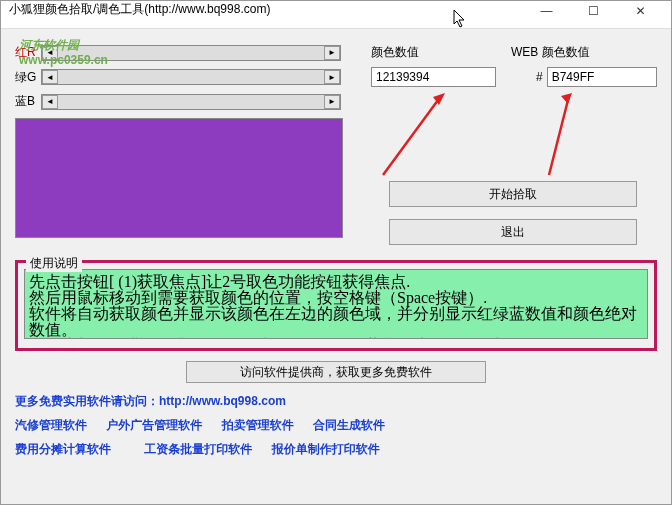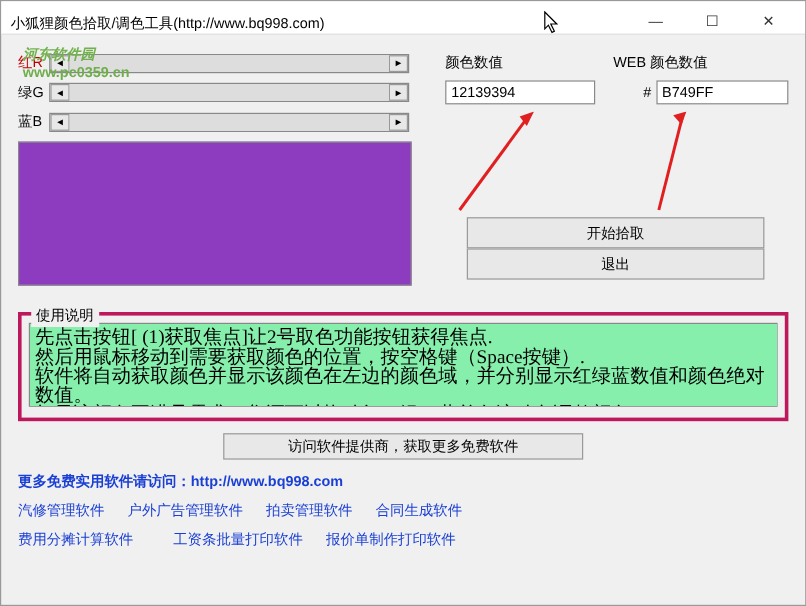--- a/index.html
+++ b/index.html
@@ -1,43 +1,43 @@
 <!DOCTYPE html>
 <html><head>
 <meta charset="utf-8">
 <style>
 *{box-sizing:border-box;margin:0;padding:0;font-family:"SimSun","宋体",sans-serif;font-size:12px}
 body{background:#f0f0f0;width:672px;height:505px;overflow:hidden;position:relative;border:1px solid #999}
-.titlebar{height:28px;background:#fff;display:flex;align-items:flex-end;padding:0 8px;border-bottom:1px solid #ddd}
+.titlebar{height:28px;background:#fff;display:flex;align-items:flex-start;padding:0 8px;border-bottom:1px solid #ddd}
 .titlebar .title{flex:1;color:#000}
 .titlebar .winbtns{display:flex;gap:2px}
 .winbtn{width:45px;height:20px;display:flex;align-items:center;justify-content:center;color:#333}
 .content{padding:13px 14px;position:relative}
 .watermark{position:absolute;left:18px;top:0;font-size:22px;font-weight:bold;font-style:italic;color:#72b24e;pointer-events:none;z-index:5;font-family:"Microsoft YaHei",sans-serif}
 .watermark .sub{font-size:12px;color:#6fae4c;font-style:normal;display:block;margin-top:-2px}
 .row{display:flex;align-items:center;margin-bottom:6px}
 .slider-label{width:26px;color:#000}
 .slider-label.red{color:#c00000}
 .slider-track{height:16px;background:#f0f0f0;border:1px solid #888;position:relative;flex:0 0 300px;display:flex}
 .slider-arrow{width:16px;height:14px;background:#e8e8e8;border:1px solid #999;display:flex;align-items:center;justify-content:center;font-size:8px}
 .slider-bar{flex:1;background:#ddd;position:relative}
 .value-label{margin-left:30px;width:80px;color:#000}
 .value-input{width:125px;height:20px;border:1px solid #888;background:#fff;padding:2px 4px;font-size:12px}
 .hash{margin-left:40px;margin-right:4px}
 .colorbox{width:328px;height:120px;margin-top:8px;border:1px solid #888}
-.bigbtn{width:248px;height:26px;background:#e8e8e8;border:1px solid #999;text-align:center;line-height:24px}
+.bigbtn{width:248px;height:26px;background:#e8e8e8;border:1px solid #999;margin-bottom:12px;text-align:center;line-height:24px}
 .rightcol{position:absolute;left:388px;top:152px;display:flex;flex-direction:column}
 .arrow{position:absolute;pointer-events:none}
 .fieldset{border:3px solid #be185d;margin-top:14px;padding:6px;position:relative}
 .fieldset-title{position:absolute;top:-8px;left:8px;background:#f0f0f0;padding:0 4px}
 .instructions{width:100%;height:70px;border:1px solid #888;background:#86efac;padding:4px;font-size:16px;line-height:16px;overflow:auto;resize:none;font-family:"SimSun"}
 .visitbtn{display:block;margin:10px auto 6px;width:300px;height:22px;background:#e8e8e8;border:1px solid #999;text-align:center;line-height:20px}
 .links{margin-top:6px;line-height:24px;font-size:14px}
 .links .l1{color:#1a3fd4;font-weight:bold}
-.links .l2{color:#1a3fd4;font-weight:normal}
+.links .l2{color:#1a3fd4;font-weight:bold}
 .links a{color:#1a3fd4;text-decoration:none;margin-right:16px}
 .cursor{position:absolute;left:452px;top:8px;pointer-events:none}
 </style>
 </head>
 <body>
 
 <div class="titlebar">
   <span class="title">小狐狸颜色拾取/调色工具(http://www.bq998.com)</span>
   <div class="winbtns">
     <div class="winbtn">—</div>

